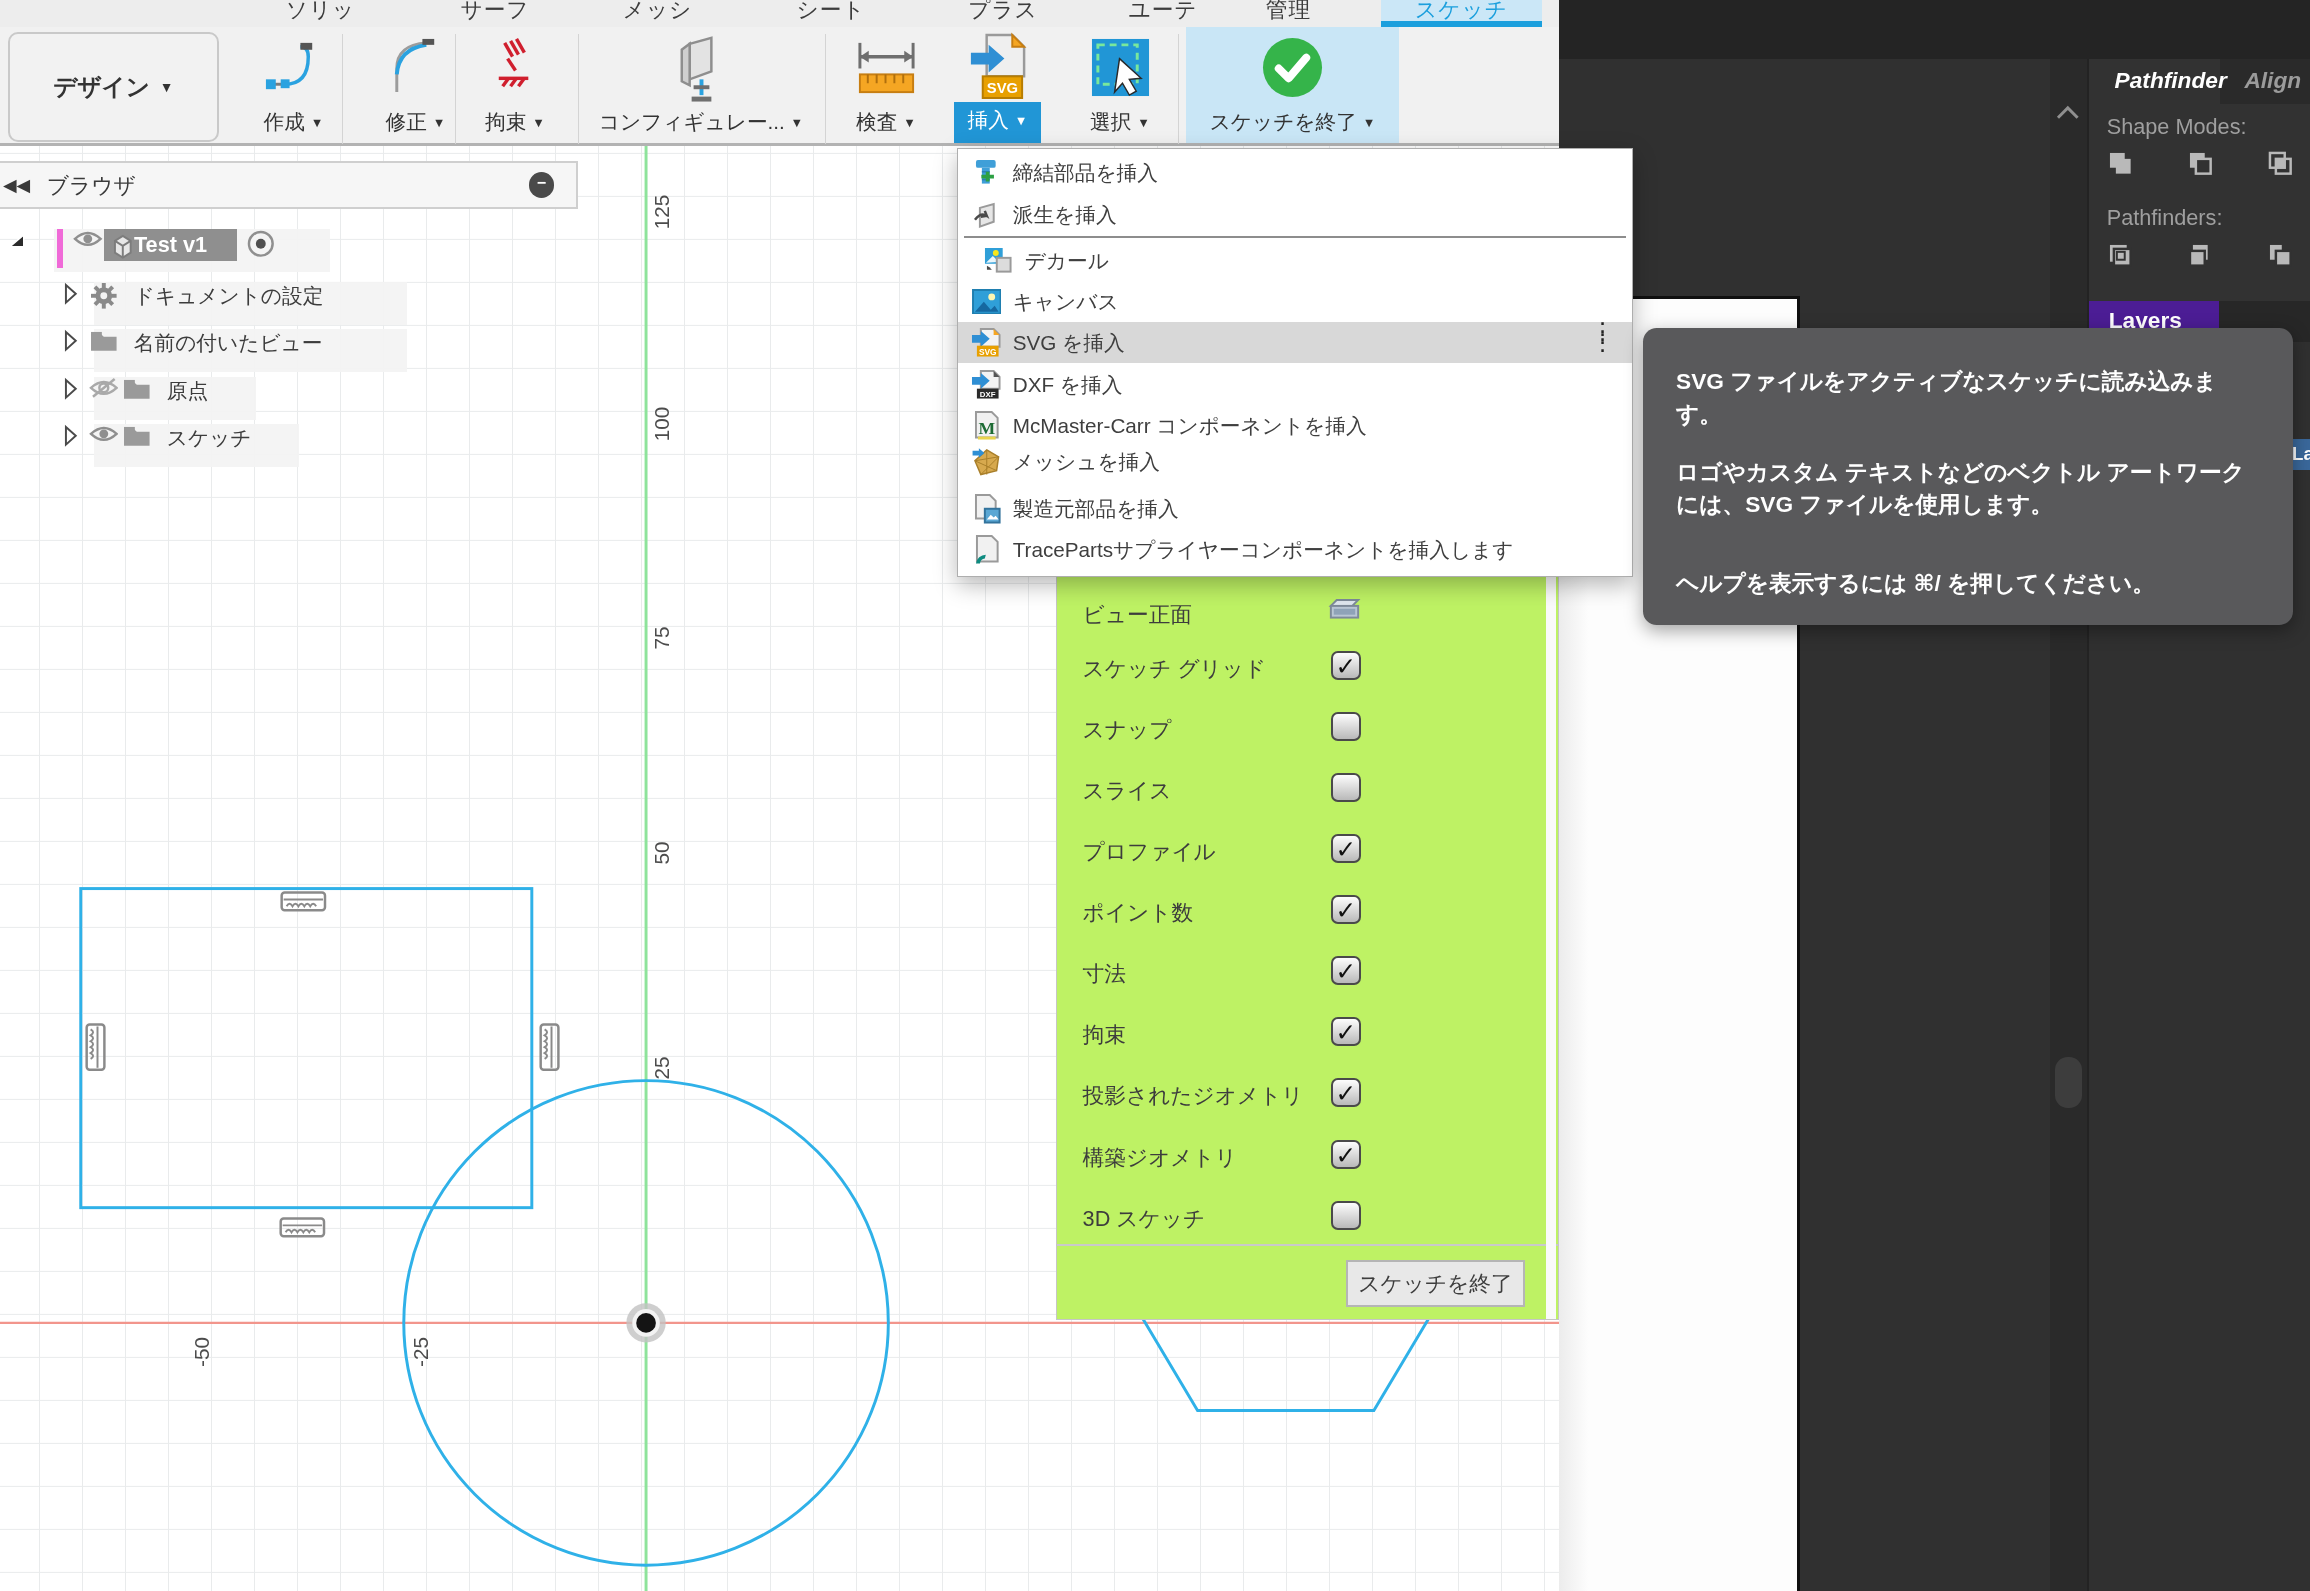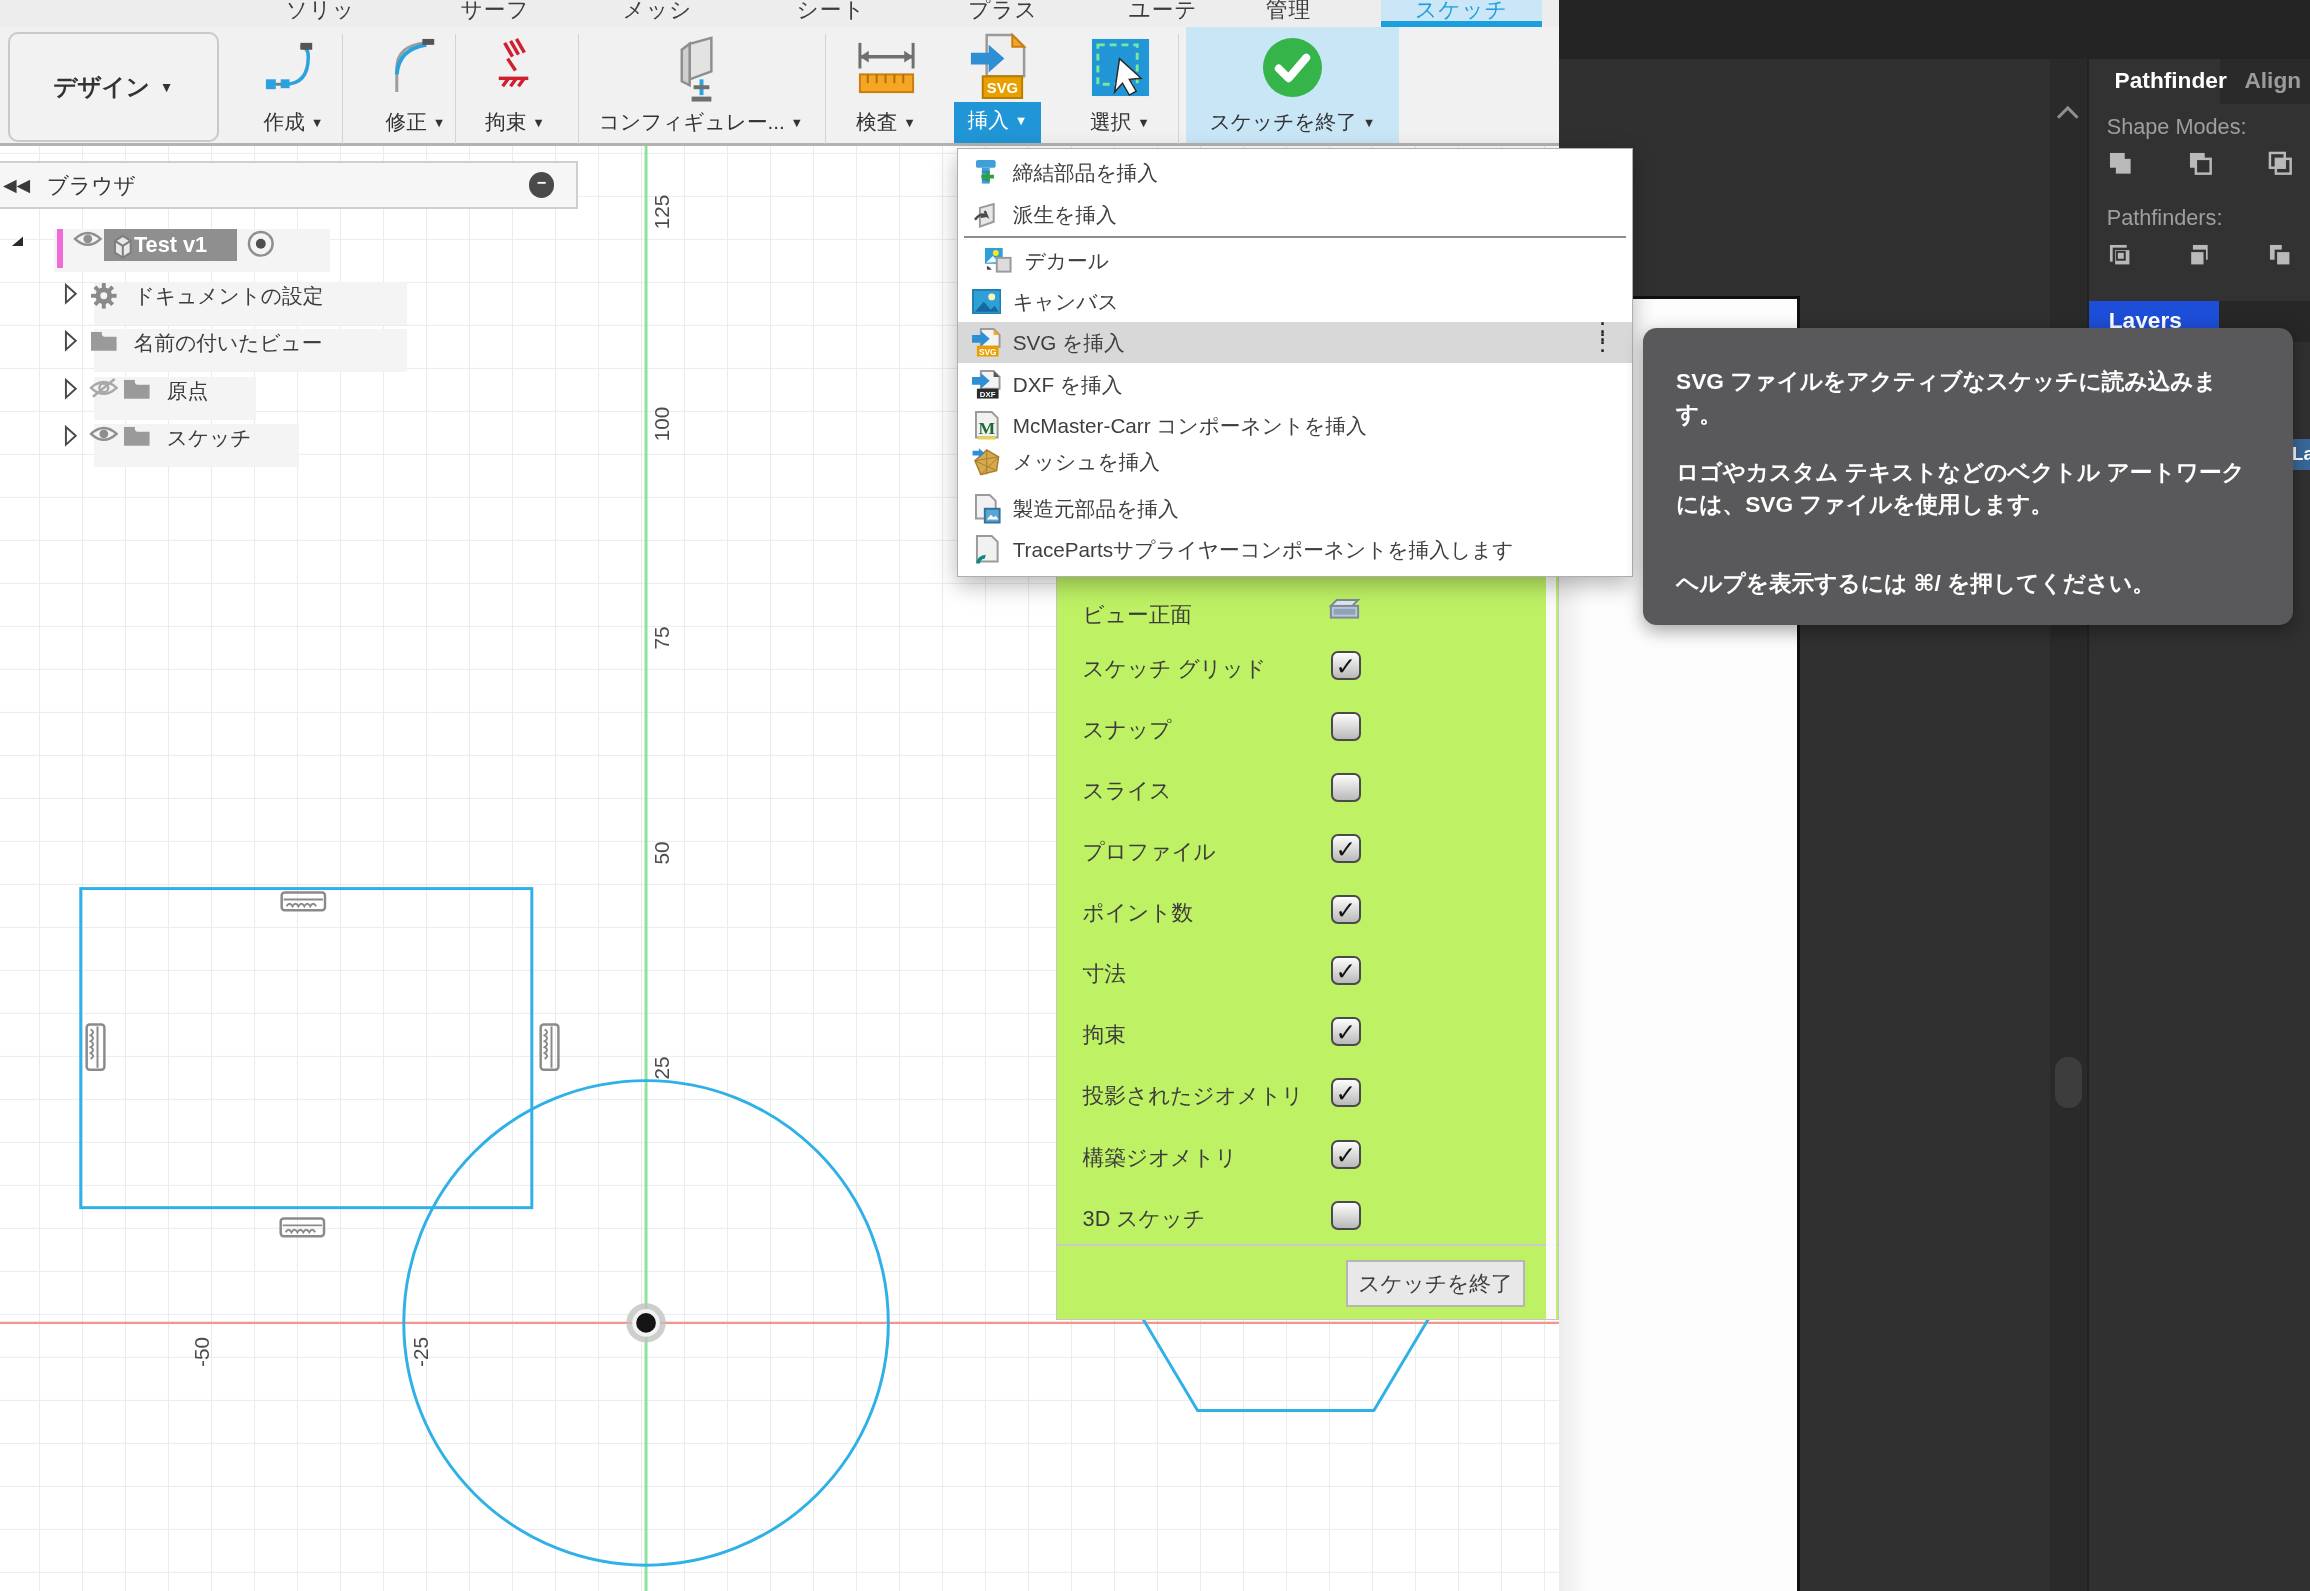--- a/index.html
+++ b/index.html
@@ -67,27 +67,27 @@
   #ai-zone { left:1559px; top:0; width:752px; height:1592px; background:#303030; z-index:4; }
   #ai-top { position:absolute; left:0; top:0; width:100%; height:59px; background:#242424; }
   #ai-artboard { position:absolute; left:74px; top:296px; width:167px; height:1296px; background:#fdfdfd; border-top:3px solid #101010; border-right:3px solid #101010; }
   #ai-artboard-lower { position:absolute; left:0; top:576px; width:77px; height:1016px; background:linear-gradient(to right,#ececec,#fdfdfd 29.6px); }
   #ai-scrolltrack { position:absolute; left:491px; top:59px; width:37px; height:1533px; background:#2a2a2a; }
   #ai-scrollthumb { position:absolute; left:496px; top:1057px; width:26.6px; height:51px; border-radius:12.8px; background:#3d3d3d; }
   #ai-divider { position:absolute; left:528px; top:59px; width:2px; height:1533px; background:#232323; }
   #pf-panel { position:absolute; left:530px; top:59px; width:222px; height:242px; background:#323232; }
   #pf-tabs { position:absolute; left:0; top:0; width:100%; height:45px; }
   #pf-tab-align-zone { position:absolute; right:0; top:0; width:91px; height:45px; background:#2a2a2a; }
-  .pf-tab { position:absolute; top:7.9px; font-size:22.7px; }
+  .pf-tab { position:absolute; top:7.9px; font-size:22.7px;font-style:italic; }
   #pf-tab-pathfinder { left:25.6px; color:#fff; font-weight:bold; }
   #pf-tab-align { right:9.9px; color:#9b9b9b; font-weight:bold; }
   .pf-sec { position:absolute; left:17.7px; font-size:21.7px; color:#9f9f9f; }
   .pf-iconrow { position:absolute; left:17.7px; width:187px; display:flex; justify-content:space-between; }
   #layers-bar { position:absolute; left:530px; top:301px; width:222px; height:41px; background:#272727; }
-  #layers-tab { position:absolute; left:0; top:0; width:130px; height:41px; background:#1d4ed8; color:#fff; font-weight:bold; font-size:22.7px; line-height:39px; padding-left:19.7px; }
+  #layers-tab { position:absolute; left:0; top:0; width:130px; height:41px; background:#4c1d95; color:#fff; font-weight:bold; font-size:22.7px; line-height:39px; padding-left:19.7px; }
   #layer-fragment { position:absolute; left:733px; top:439px; width:18.7px; height:30.5px; background:#3a689b; overflow:hidden; color:#fff; font-weight:bold; font-size:18.7px; line-height:29.6px; }
   #ai-chevron { position:absolute; left:496px; top:104px; }
 </style>
 </head>
 <body>
 
 <div id="stage">
 
   <div id="fusion-canvas" class="abs"></div>
 

